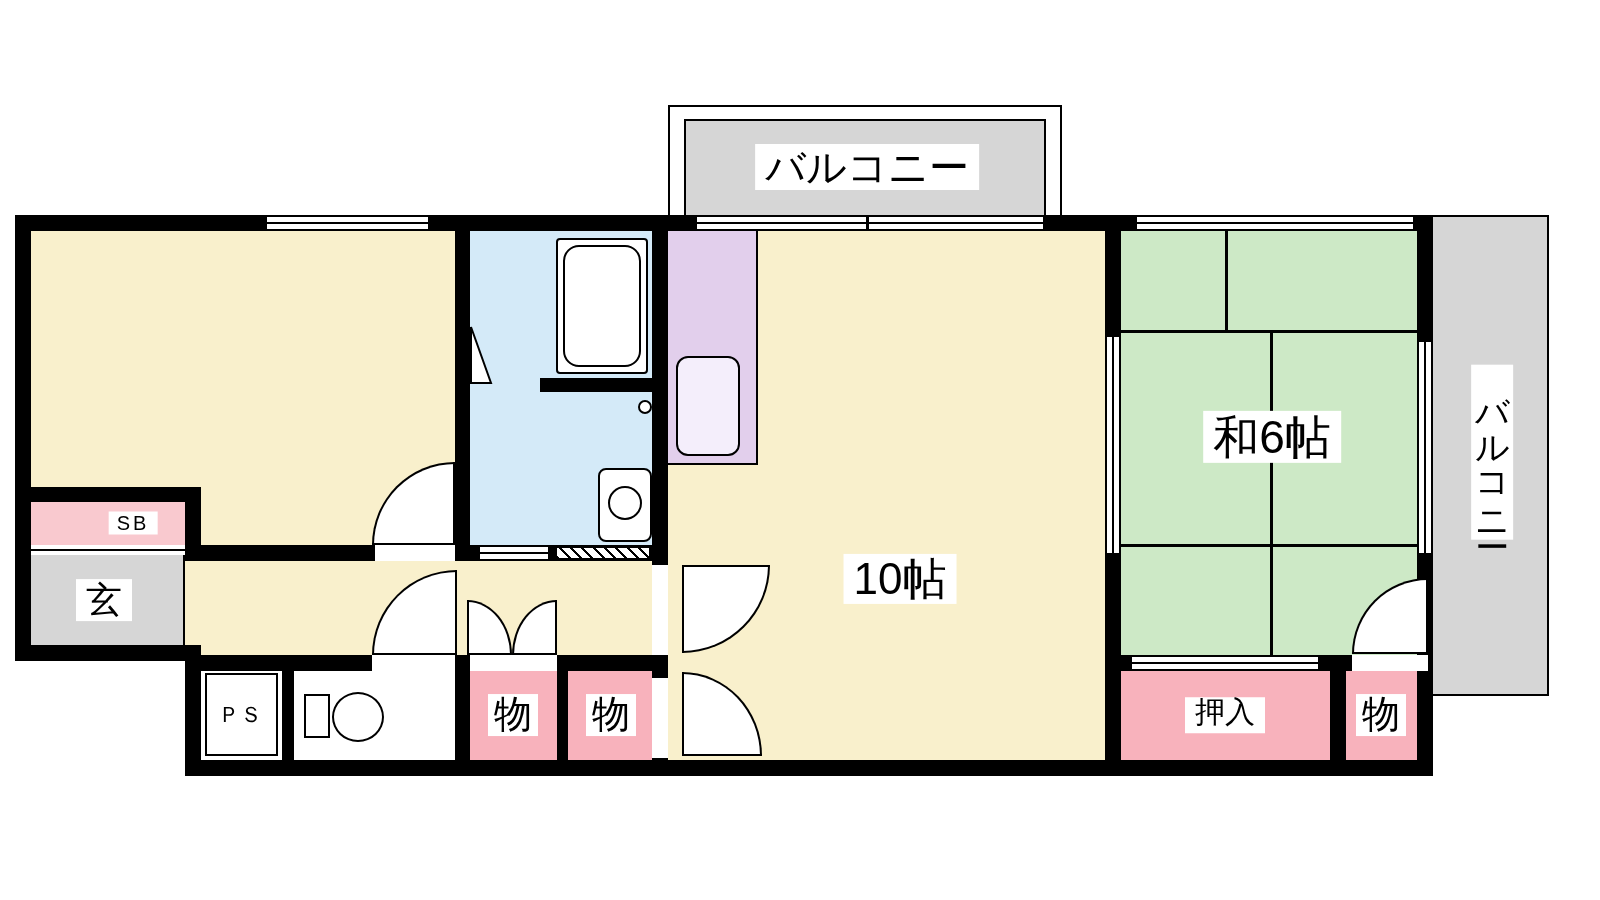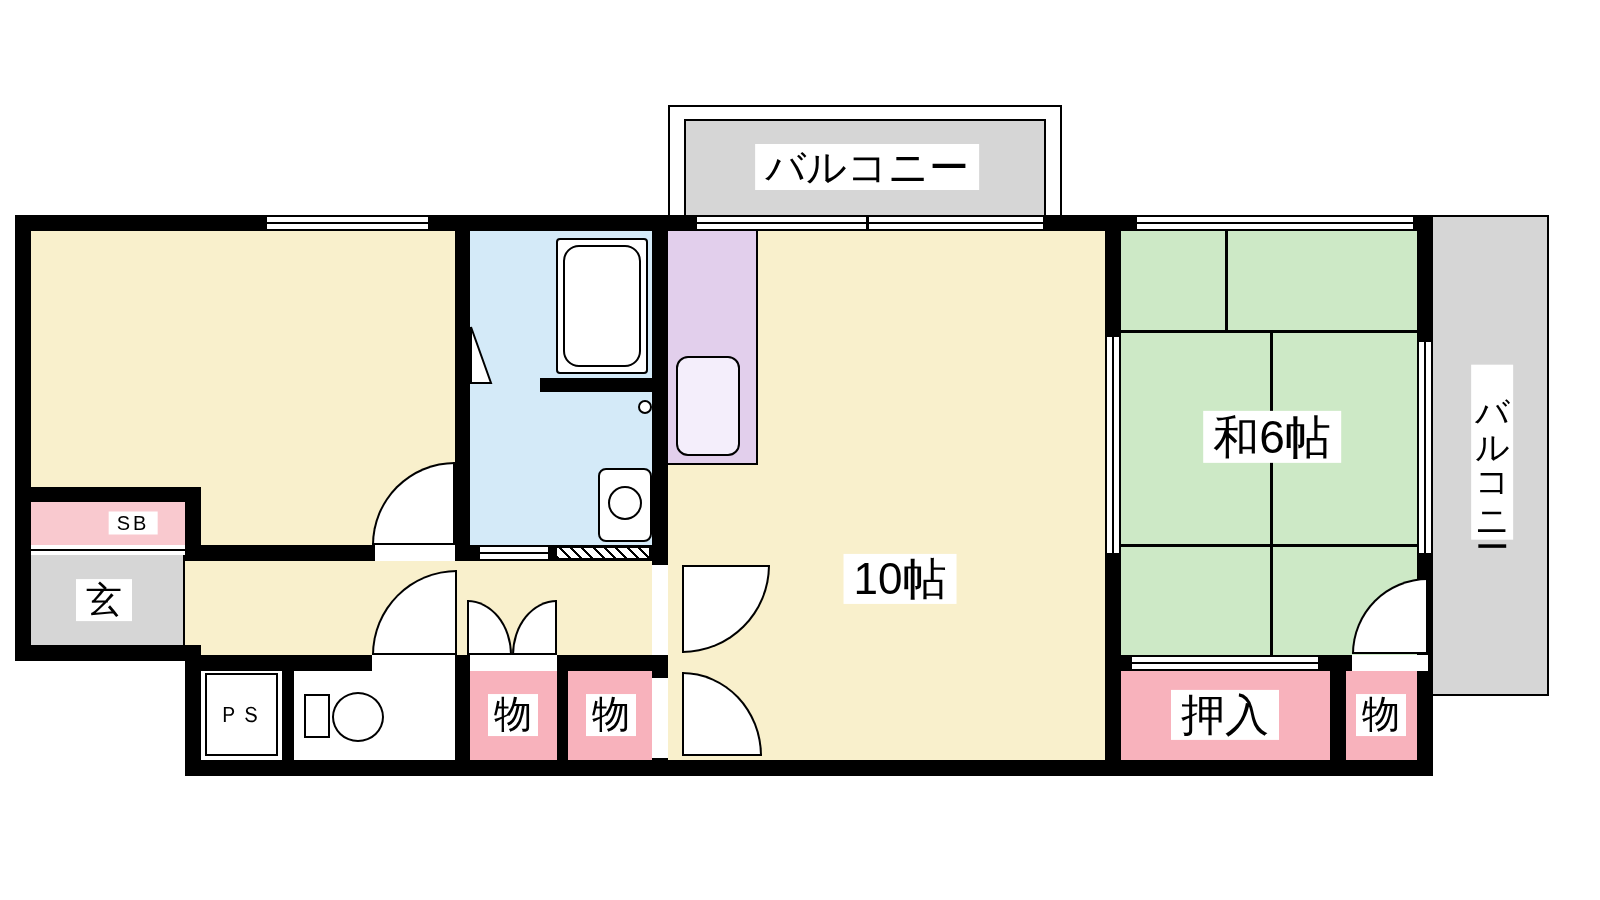--- a/index.html
+++ b/index.html
@@ -118,16 +118,16 @@
 
   <div class="chip" style="left:867px;top:167px;font-size:40px;">バルコニー</div>
   <div class="chip vtext" style="left:1492px;top:452px;font-size:34px;">バルコニー</div>
   <div class="chip" style="left:900px;top:547px;font-size:44px;margin-top:32px;">10帖</div>
   <div class="chip" style="left:1272px;top:437px;font-size:46px;">和6帖</div>
   <div class="chip" style="left:104px;top:600px;font-size:36px;">玄</div>
   <div class="chip" style="left:133px;top:523px;font-size:20px;letter-spacing:3px;padding:1px 8px;">SB</div>
   <div class="chip" style="left:232px;top:715px;font-size:22px;padding:1px 4px;margin-left:8px;">ＰＳ</div>
   <div class="chip" style="left:513px;top:715px;font-size:38px;padding:1px 6px;">物</div>
   <div class="chip" style="left:611px;top:715px;font-size:38px;padding:1px 6px;">物</div>
-  <div class="chip" style="left:1225px;top:715px;font-size:44px;">押入</div>
+  <div class="chip" style="left:1225px;top:715px;font-size:30px;font-family:Liberation Mono, monospace;">押入</div>
   <div class="chip" style="left:1381px;top:715px;font-size:38px;padding:1px 6px;">物</div>
 
 </div>
 
 </body></html>

